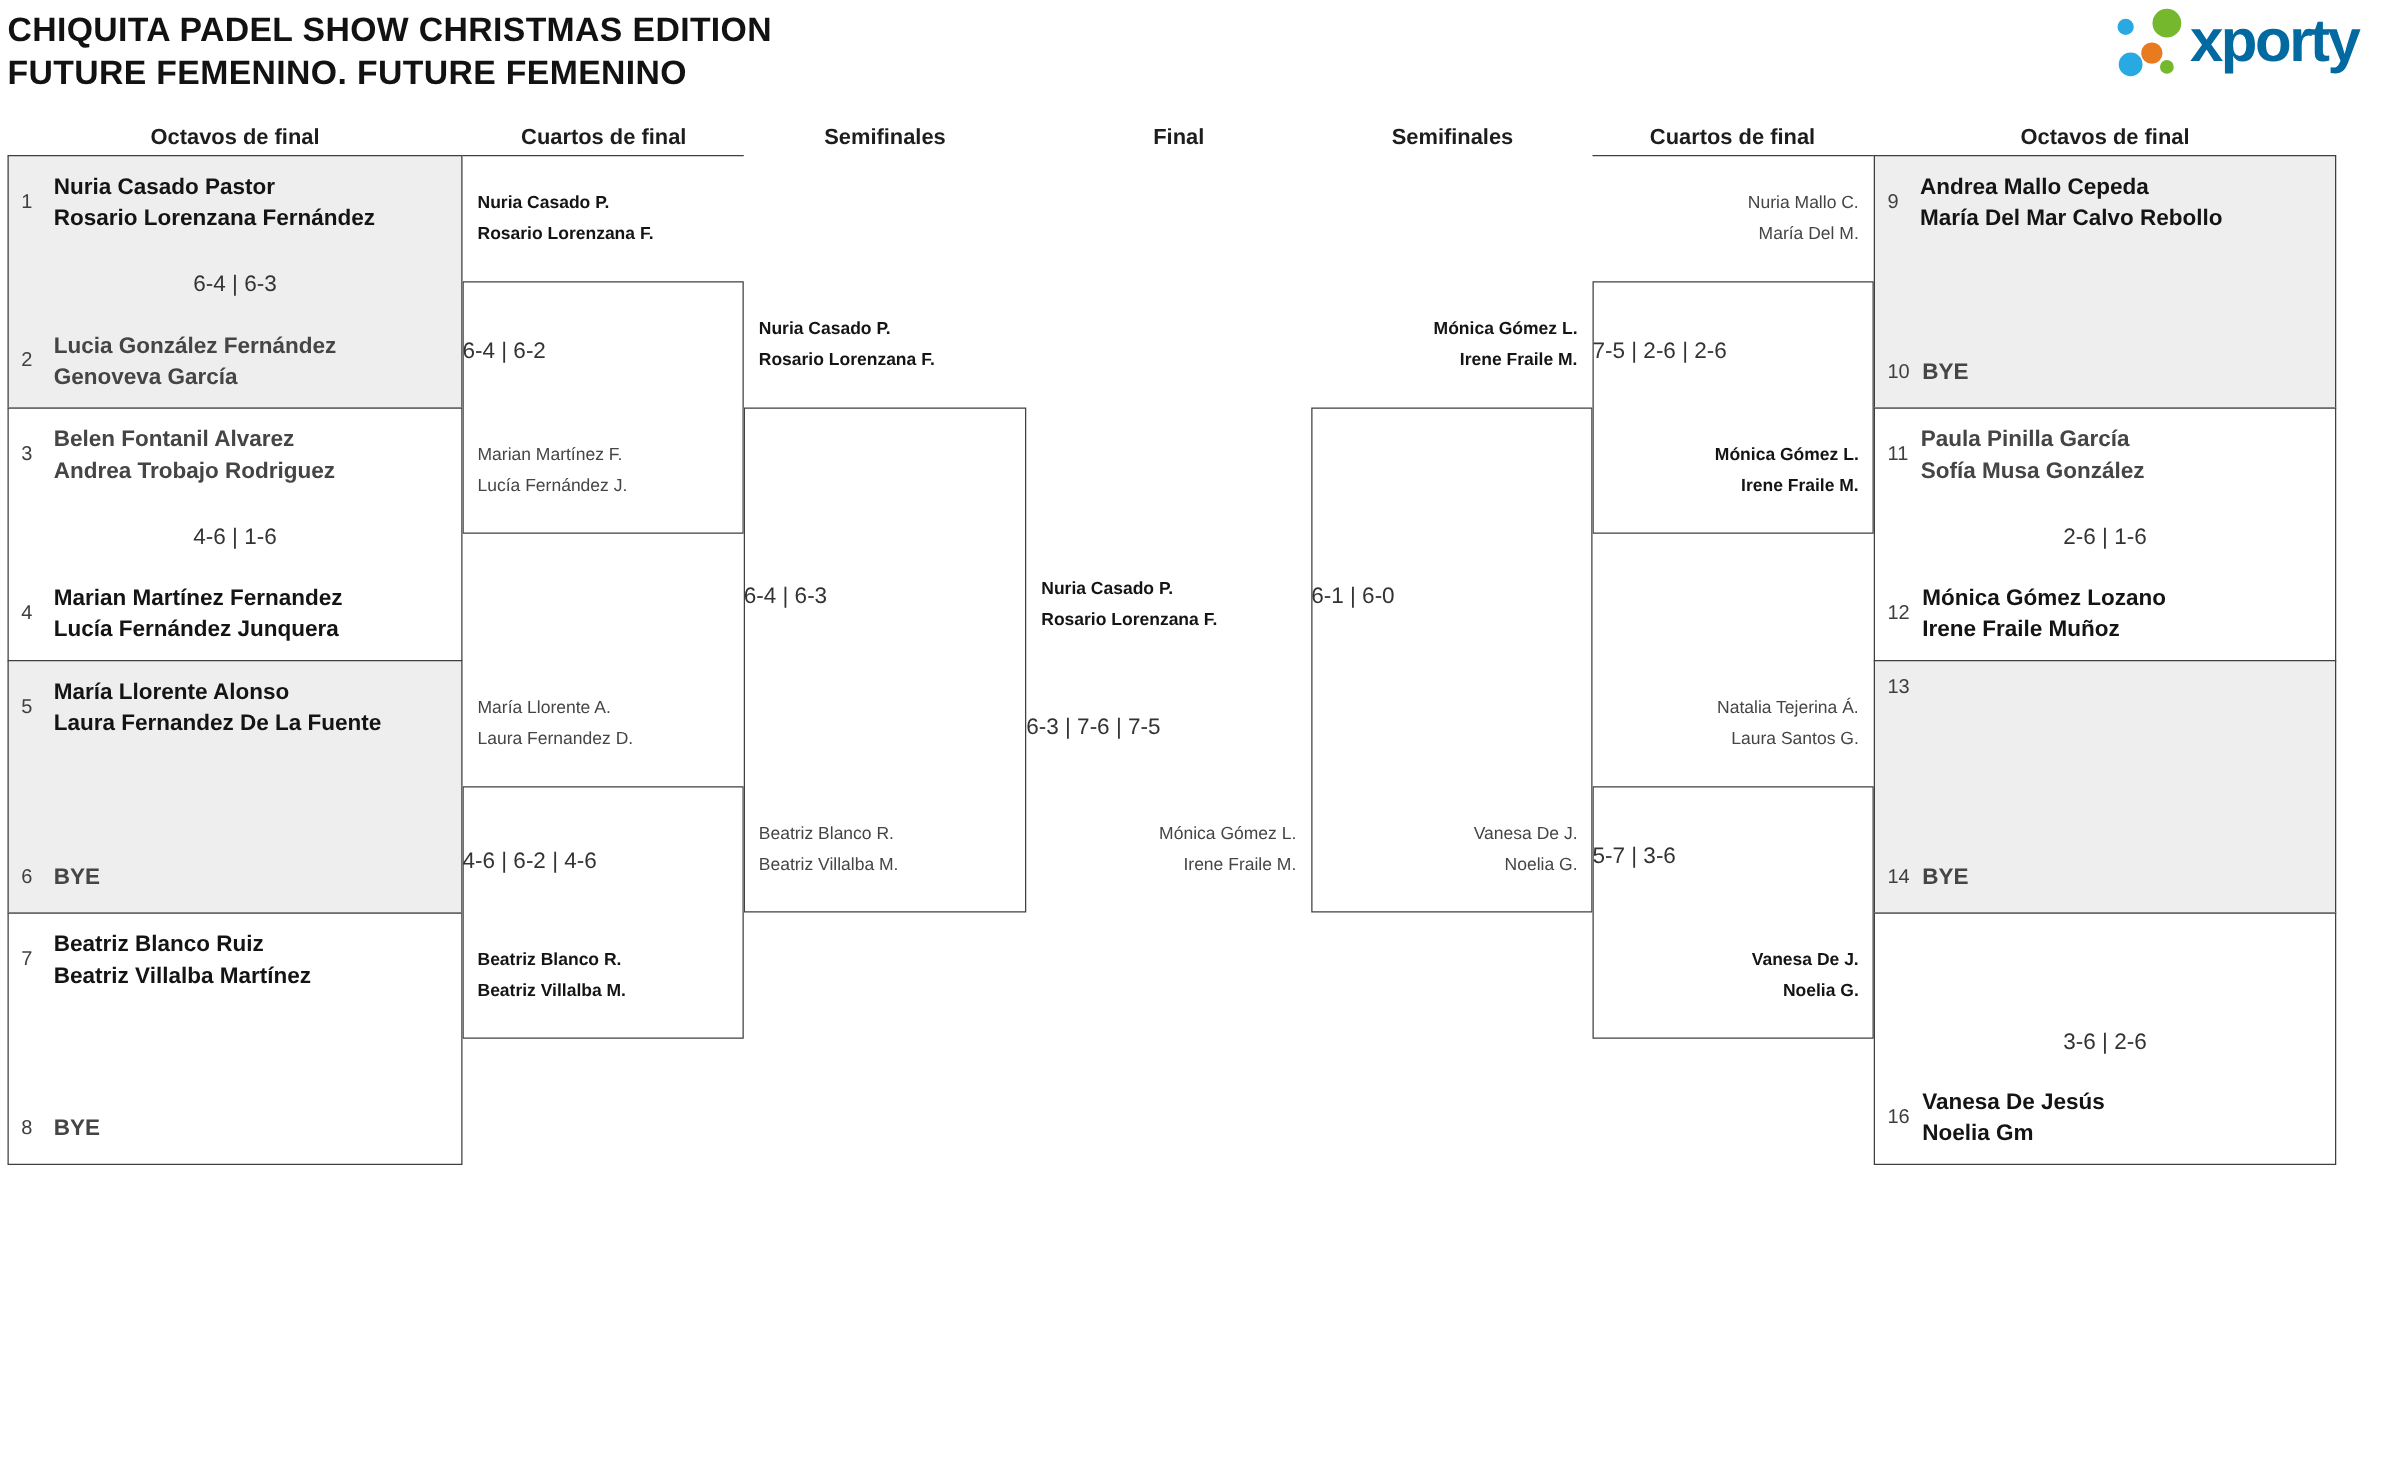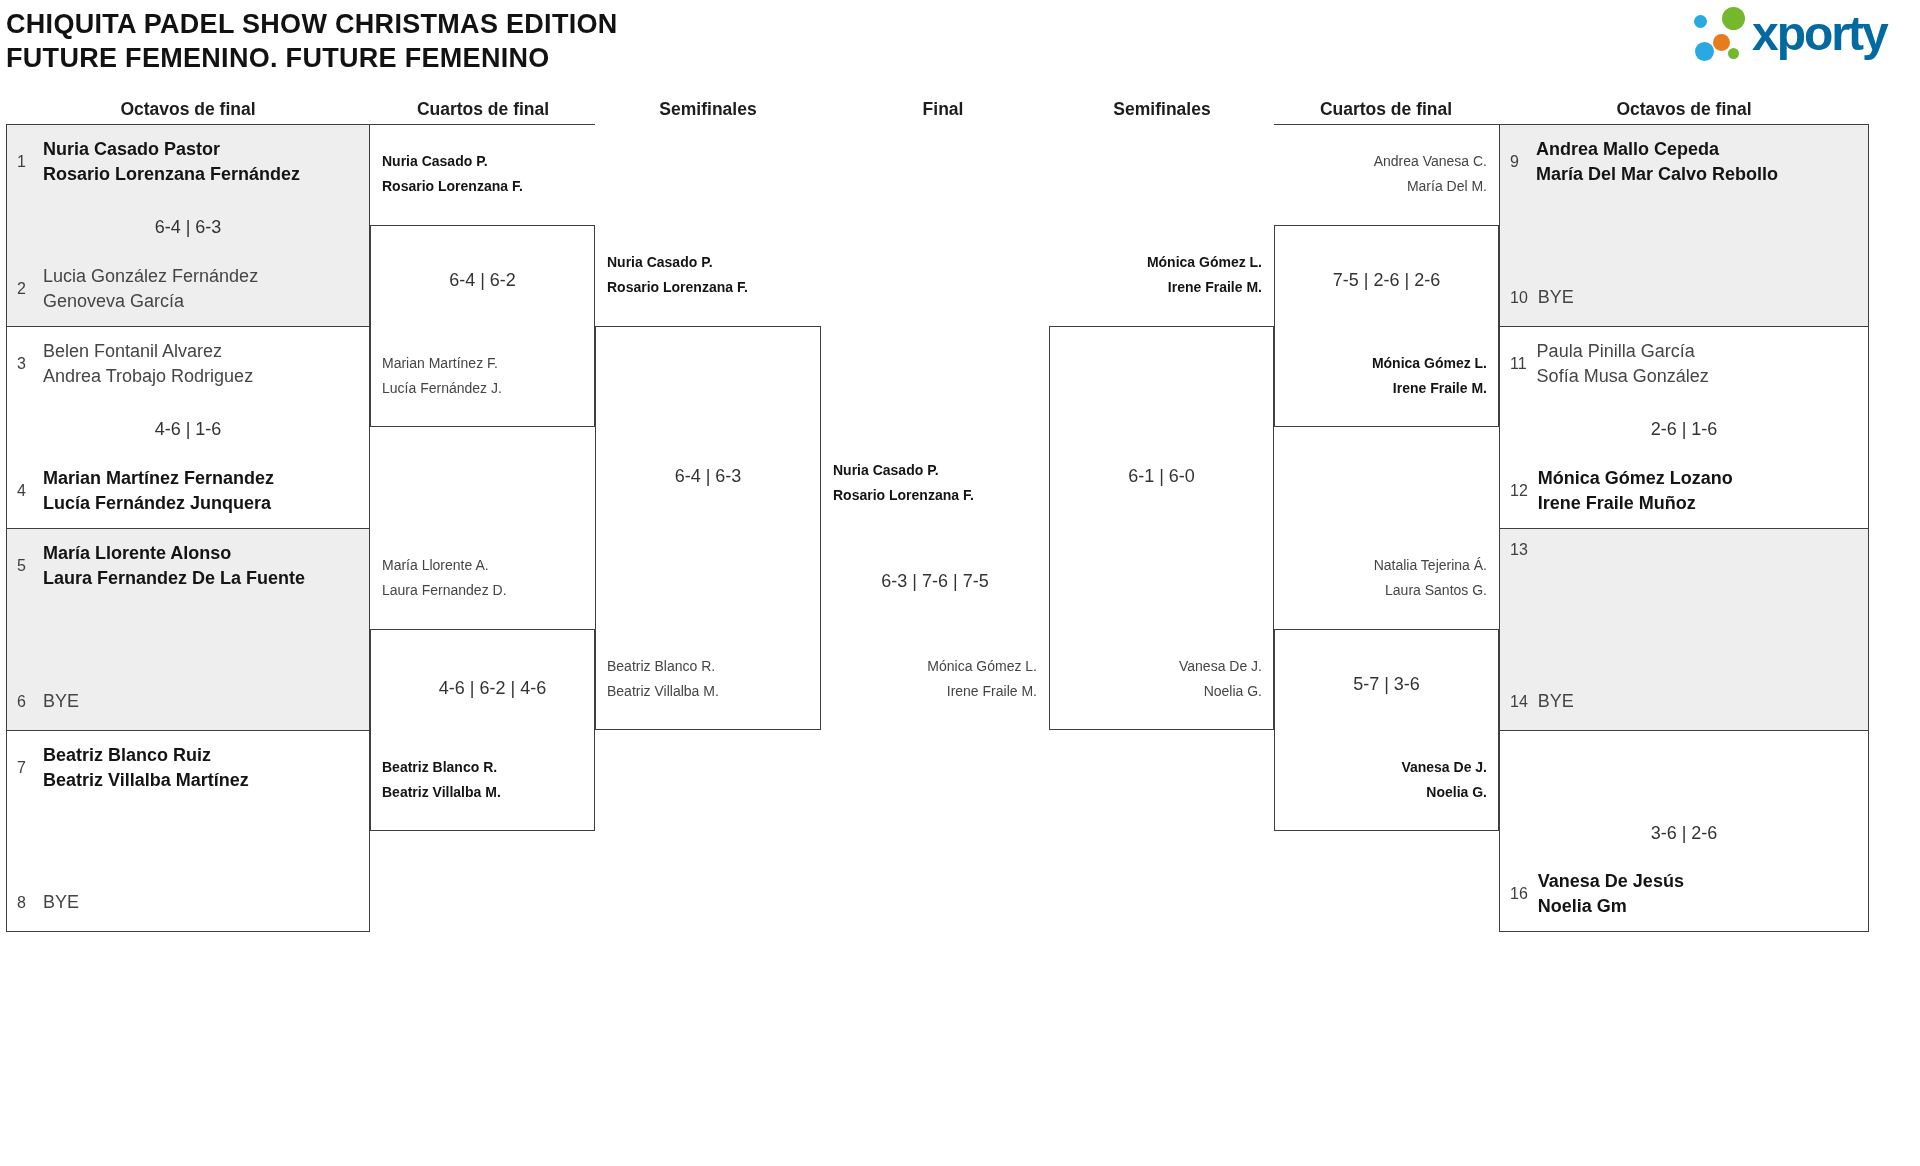--- a/index.html
+++ b/index.html
@@ -10,27 +10,27 @@
          color:#121212;line-height:34px;letter-spacing:.3px;}
   .rhead{position:absolute;top:99px;width:240px;text-align:center;
          font-size:17.5px;font-weight:700;color:#1d1d1d;}
   .box{position:absolute;border:1px solid #3f3f3f;box-sizing:border-box;background:#fff;}
   .box.gray{background:#eeeeee;}
   .team{position:absolute;left:10px;right:6px;display:flex;gap:10px;align-items:center;}
   .team.t{top:12px;}
   .team.b{bottom:12px;}
   .team.bye{bottom:16px;}
   .seed{font-size:16px;color:#3f3f3f;min-width:16px;flex:0 0 auto;}
-  .names{font-size:18px;line-height:25px;color:#454545;}
+  .names{font-size:18px;line-height:25px;color:#454545;font-weight:bold;}
   .win .names,.lbl.win{font-weight:700;color:#141414;}
   .oscore{position:absolute;left:0;right:0;top:92px;text-align:center;
           font-size:18px;color:#333;}
   .lbl{position:absolute;font-size:14px;line-height:25px;color:#454545;}
   .lbl.ra{text-align:right;}
-  .mscore{position:absolute;text-align:center;font-size:18px;color:#333;}
+  .mscore{position:absolute;text-align:left;font-size:18px;color:#333;}
   .extline{position:absolute;top:124px;height:1px;background:#3f3f3f;}
   .logo{position:absolute;left:1690px;top:6px;width:228px;height:64px;cursor:pointer;}
   .dot{position:absolute;border-radius:50%;}
   .d1{left:4px;top:9px;width:13px;height:13px;}
   .d2{left:32px;top:1px;width:23px;height:23px;}
   .d3{left:23px;top:28px;width:17px;height:17px;}
   .d4{left:5px;top:36px;width:19px;height:19px;}
   .d5{left:38px;top:42px;width:11px;height:11px;}
   .wordmark{position:absolute;left:62px;top:-5px;font-size:48px;font-weight:700;
             letter-spacing:-2px;line-height:66px;}
@@ -240,21 +240,21 @@
     <div>Mónica Gómez L.</div>
       <div>Irene Fraile M.</div>
   </div>
   <div class="mscore" style="left:1049px;top:466px;width:225px">6-1 | 6-0</div>
   <div class="lbl ra" style="left:1053px;top:654px;width:209px">
     <div>Vanesa De J.</div>
       <div>Noelia G.</div>
   </div>
 
   <div class="lbl ra" style="left:1278px;top:149px;width:209px">
-    <div>Andrea Vanesa C.</div>
+    <div>Nuria Mallo C.</div>
       <div>María Del M.</div>
   </div>
   <div class="mscore" style="left:1274px;top:270px;width:225px">7-5 | 2-6 | 2-6</div>
   <div class="lbl ra win" style="left:1278px;top:351px;width:209px">
     <div>Mónica Gómez L.</div>
       <div>Irene Fraile M.</div>
   </div>
 
   <div class="lbl ra" style="left:1278px;top:553px;width:209px">
     <div>Natalia Tejerina Á.</div>

